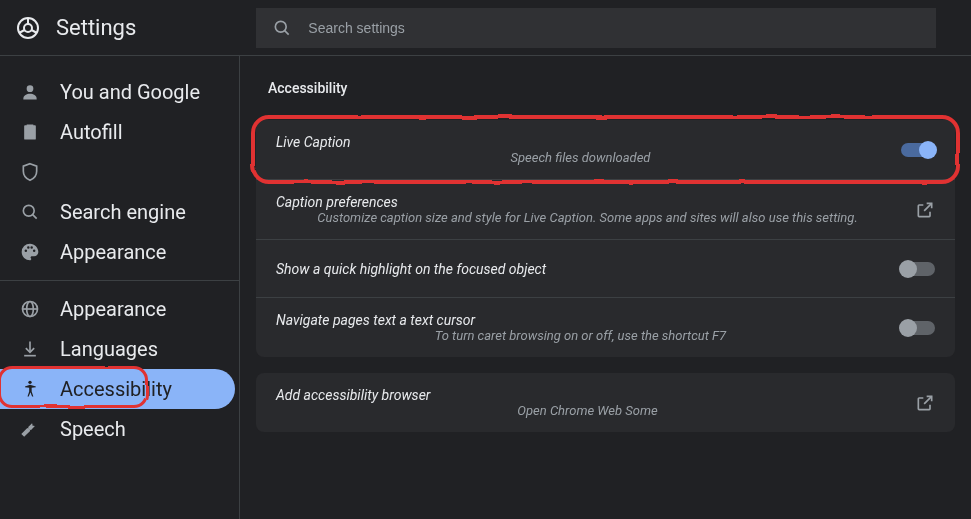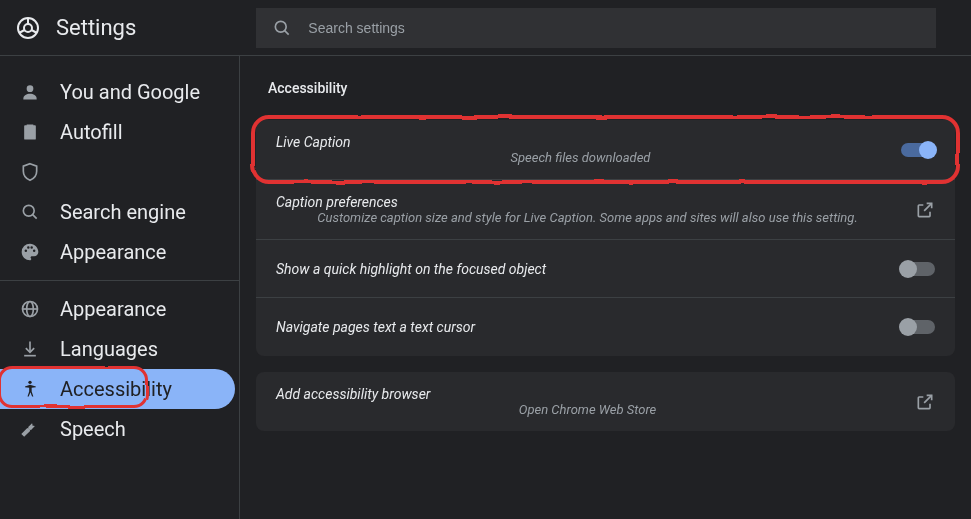--- a/index.html
+++ b/index.html
@@ -336,36 +336,37 @@
         </div>
         <div class="row-control">
           <div class="toggle off">
               <div class="toggle-knob"></div>
             </div>
         </div>
       </div>
       <div class="row">
         <div class="row-text">
           <div class="row-title">Navigate pages text a text cursor</div>
+          <div class="row-sub">To turn caret browsing on or off, use the shortcut F7</div>
         </div>
         <div class="row-control">
           <div class="toggle off">
               <div class="toggle-knob"></div>
             </div>
         </div>
       </div>
     </div>
 
     <div class="spacer"></div>
 
     <div class="card">
       <div class="row">
         <div class="row-text">
           <div class="row-title">Add accessibility browser</div>
-          <div class="row-sub">Open Chrome Web Store</div>
+          <div class="row-sub">Open Chrome Web Some</div>
         </div>
         <div class="row-control">
           <span class="external-icon">
               <svg width="20" height="20" viewBox="0 0 24 24" fill="none" stroke="currentColor" stroke-width="2">
                 <path d="M14 4h6v6"></path>
                 <path d="M20 4l-9 9"></path>
                 <path d="M18 14v5a1 1 0 01-1 1H5a1 1 0 01-1-1V7a1 1 0 011-1h5"></path>
               </svg>
             </span>
         </div>

